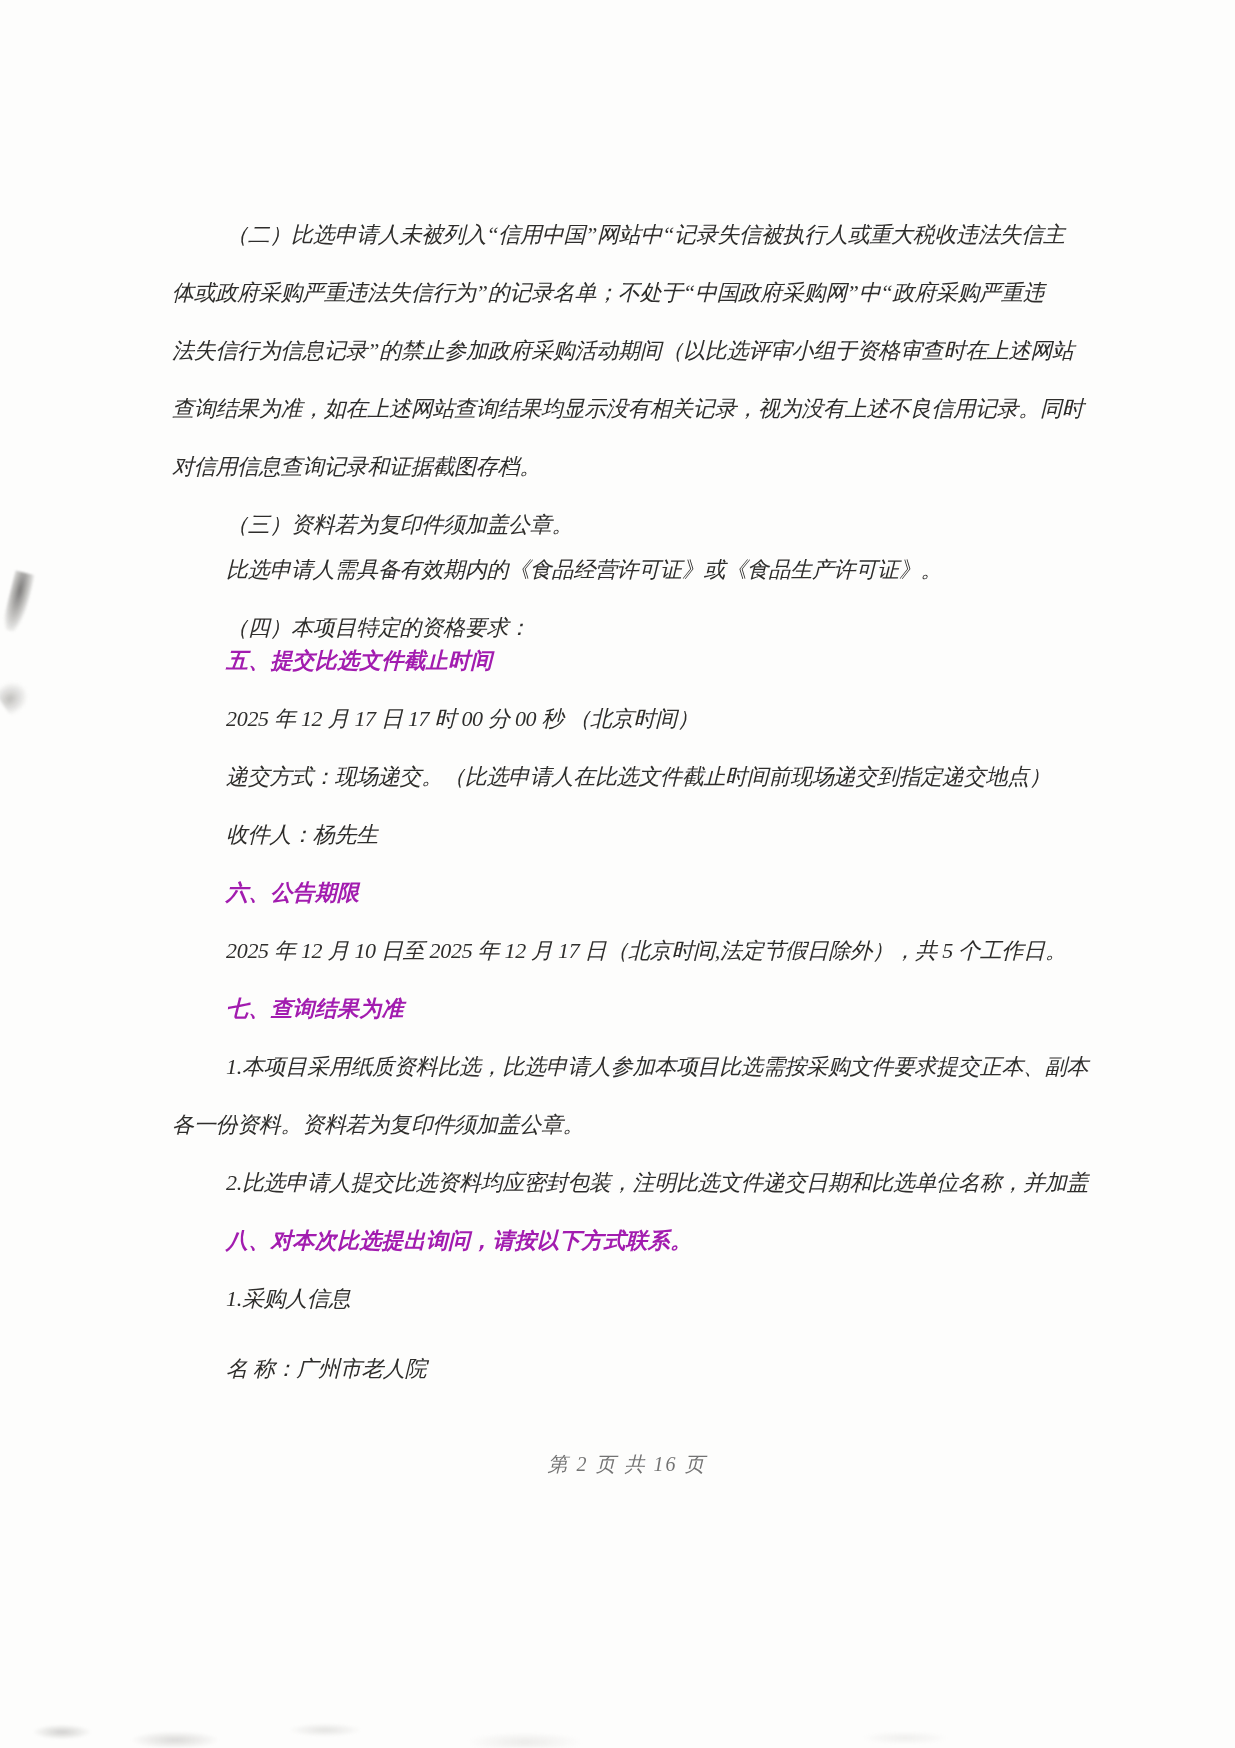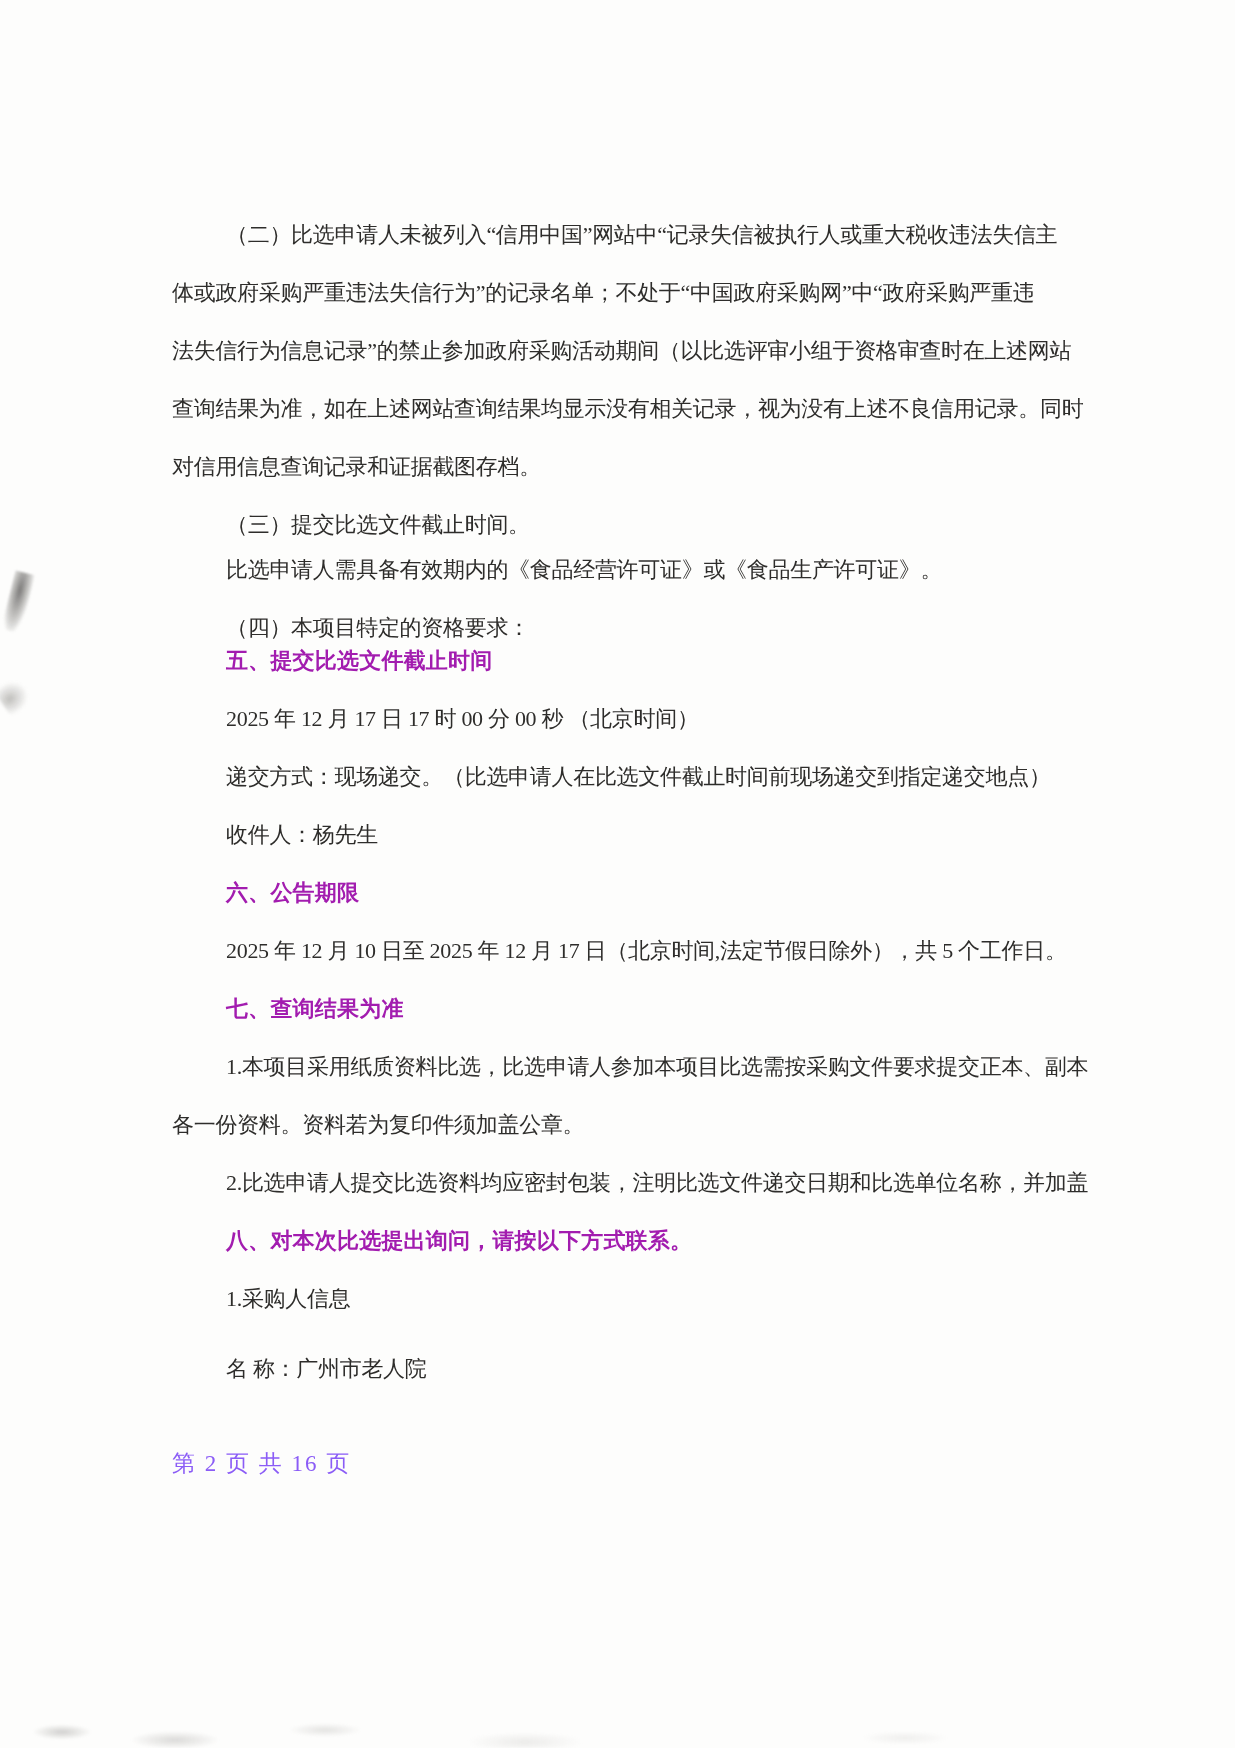--- a/index.html
+++ b/index.html
@@ -11,38 +11,40 @@
     background: #fdfdfc;
     overflow: hidden;
     font-family: "Liberation Serif", "DejaVu Serif", serif;
     color: #2e2d2b;
   }
   .text-block {
     position: absolute;
     left: 172px;
     top: 206px;
     width: 910px;
+    font-style: italic;
   }
   .line {
     height: 58px;
     line-height: 58px;
     font-size: 22px;
     letter-spacing: -0.3px;
     white-space: nowrap;
   }
   .indent { text-indent: 54px; }
   .bold { font-weight: 700; color: #a21caf; letter-spacing: 0.2px; }
   .tight-a { margin-top: -13px; }
   .tight-b { margin-top: -25px; }
   .gap-a { margin-top: 12px; }
   .footer-line {
     margin-top: 37px;
-    font-size: 23px;
+    text-align: center;
+    font-size: 20px;
     letter-spacing: 2px;
-    color: #8b5cf6;
+    color: #737373;
     white-space: nowrap;
     height: 58px;
     line-height: 58px;
   }
   
   .ink-mark-1 {
     position: absolute; left: 8px; top: 572px; width: 20px; height: 60px;
     background: radial-gradient(ellipse at 45% 30%, rgba(70,68,66,.7), rgba(110,108,104,.28) 58%, transparent 78%);
     transform: rotate(14deg);
     filter: blur(1.2px);
@@ -70,21 +72,21 @@
 <div class="page">
 
   <div class="text-block">
 
     <div class="line indent">（二）比选申请人未被列入“信用中国”网站中“记录失信被执行人或重大税收违法失信主</div>
     <div class="line">体或政府采购严重违法失信行为”的记录名单；不处于“中国政府采购网”中“政府采购严重违</div>
     <div class="line">法失信行为信息记录”的禁止参加政府采购活动期间（以比选评审小组于资格审查时在上述网站</div>
     <div class="line">查询结果为准，如在上述网站查询结果均显示没有相关记录，视为没有上述不良信用记录。同时</div>
     <div class="line">对信用信息查询记录和证据截图存档。</div>
 
-    <div class="line indent">（三）提交比选文件截止时间。</div>
+    <div class="line indent">（三）资料若为复印件须加盖公章。</div>
 
     <div class="line indent tight-a">比选申请人需具备有效期内的《食品经营许可证》或《食品生产许可证》。</div>
     <div class="line indent">（四）本项目特定的资格要求：</div>
 
     <div class="line indent bold tight-b">五、提交比选文件截止时间</div>
     <div class="line indent">2025 年 12 月 17 日 17 时 00 分 00 秒 （北京时间）</div>
     <div class="line indent">递交方式：现场递交。（比选申请人在比选文件截止时间前现场递交到指定递交地点）</div>
     <div class="line indent">收件人：杨先生</div>
 
     <div class="line indent bold">六、公告期限</div>

